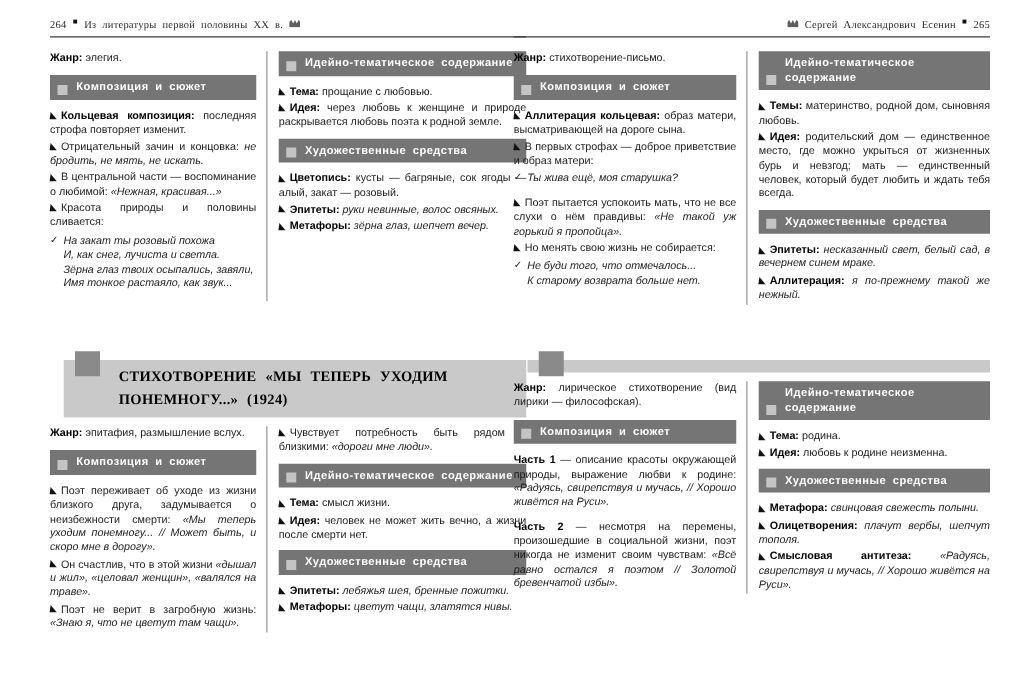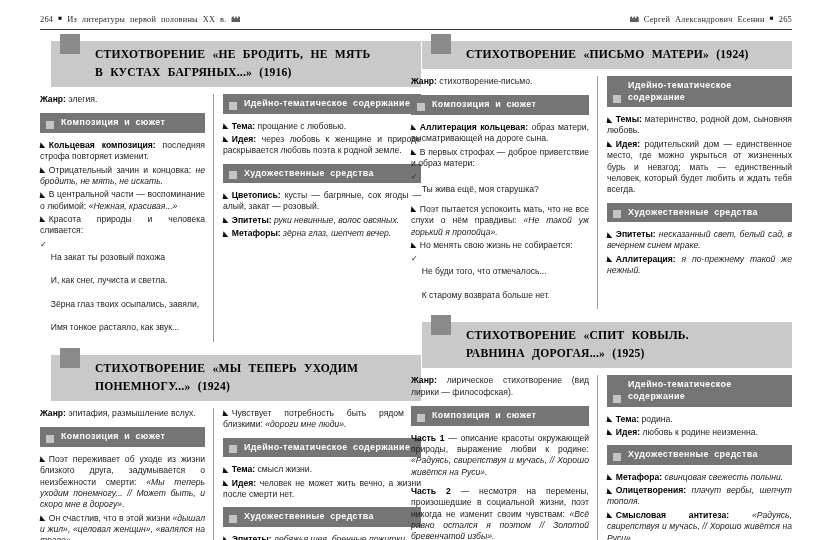--- a/index.html
+++ b/index.html
@@ -46,53 +46,46 @@
     transform:skewX(-8deg);position:relative;top:-0.5px;}
 
   .shead{display:flex;align-items:flex-end;gap:7px;background:var(--subheader_bg,#757575);
     color:var(--subheader_text,#fff);font-weight:bold;font-size:8.9px;
     letter-spacing:0.4px;word-spacing:2.5px;line-height:1.3;padding:4px 6px;margin:7px 0;}
   .ssq{flex:0 0 auto;width:8px;height:8px;margin-top:1.5px;
     background:var(--subheader_square,#c4c4c4);}
 
   .verse{display:flex;gap:4px;margin:3px 0 8px;font-size:8.6px;}
   .check{flex:0 0 auto;font-size:8px;line-height:1.35;}
-  .vline{line-height:1.35;margin-top:12px;}
+  .vline{font-style:italic;line-height:1.35;}
 </style>
 </head>
 <body>
 
 <div class="spread">
   <div class="page page-left">
       <div class="rhead">
         <span class="pnum">264</span>
         <span class="sq-sep">■</span>
         <span class="rtitle">Из литературы первой половины XX в.</span>
         <span class="orn"></span>
       </div>
       <div class="rule"></div>
       <section class="section section-first">
-        <div class="tbar">
-          <span class="tsq"></span>
-          <div class="tlines">
-            <div class="tline">СТИХОТВОРЕНИЕ «НЕ БРОДИТЬ, НЕ МЯТЬ</div>
-            <div class="tline">В КУСТАХ БАГРЯНЫХ...» (1916)</div>
-          </div>
-        </div>
         <div class="cols">
           <div class="col col1">
             <p class="para genre"><span class="seg-b">Жанр:</span><span class="seg-r"> элегия.</span></p>
             <div class="shead">
               <span class="ssq"></span>
               <span class="stext">Композиция и сюжет</span>
             </div>
             <p class="para"><span class="bullet">◣</span><span class="seg-b">Кольцевая композиция:</span><span class="seg-r"> последняя строфа повторяет изменит.</span></p>
             <p class="para"><span class="bullet">◣</span><span class="seg-r">Отрицательный зачин и концовка: </span><span class="seg-i">не бродить, не мять, не искать.</span></p>
             <p class="para"><span class="bullet">◣</span><span class="seg-r">В центральной части — воспоминание о любимой: </span><span class="seg-i">«Нежная, красивая...»</span></p>
-            <p class="para"><span class="bullet">◣</span><span class="seg-r">Красота природы и человека сливается:</span></p>
+            <p class="para"><span class="bullet">◣</span><span class="seg-r">Красота природы и половины сливается:</span></p>
             <div class="verse">
               <span class="check">✓</span>
               <div class="vlines">
                 <div class="vline">На закат ты розовый похожа</div>
                 <div class="vline">И, как снег, лучиста и светла.</div>
                 <div class="vline">Зёрна глаз твоих осыпались, завяли,</div>
                 <div class="vline">Имя тонкое растаяло, как звук...</div>
               </div>
             </div>
           </div>
@@ -152,26 +145,20 @@
     </div>
   <div class="page page-right">
       <div class="rhead">
         <span class="orn"></span>
         <span class="rtitle">Сергей Александрович Есенин</span>
         <span class="sq-sep">■</span>
         <span class="pnum">265</span>
       </div>
       <div class="rule"></div>
       <section class="section section-first">
-        <div class="tbar">
-          <span class="tsq"></span>
-          <div class="tlines">
-            <div class="tline">СТИХОТВОРЕНИЕ «ПИСЬМО МАТЕРИ» (1924)</div>
-          </div>
-        </div>
         <div class="cols">
           <div class="col col1">
             <p class="para genre"><span class="seg-b">Жанр:</span><span class="seg-r"> стихотворение-письмо.</span></p>
             <div class="shead">
               <span class="ssq"></span>
               <span class="stext">Композиция и сюжет</span>
             </div>
             <p class="para"><span class="bullet">◣</span><span class="seg-b">Аллитерация кольцевая:</span><span class="seg-r"> образ матери, высматривающей на дороге сына.</span></p>
             <p class="para"><span class="bullet">◣</span><span class="seg-r">В первых строфах — доброе приветствие и образ матери:</span></p>
             <div class="verse">
@@ -202,24 +189,20 @@
               <span class="stext">Художественные средства</span>
             </div>
             <p class="para"><span class="bullet">◣</span><span class="seg-b">Эпитеты:</span><span class="seg-i"> несказанный свет, белый сад, в вечернем синем мраке.</span></p>
             <p class="para"><span class="bullet">◣</span><span class="seg-b">Аллитерация:</span><span class="seg-i"> я по-прежнему такой же нежный.</span></p>
           </div>
         </div>
       </section>
       <section class="section">
         <div class="tbar">
           <span class="tsq"></span>
-          <div class="tlines">
-            <div class="tline">СТИХОТВОРЕНИЕ «СПИТ КОВЫЛЬ.</div>
-            <div class="tline">РАВНИНА ДОРОГАЯ...» (1925)</div>
-          </div>
         </div>
         <div class="cols">
           <div class="col col1">
             <p class="para genre"><span class="seg-b">Жанр:</span><span class="seg-r"> лирическое стихотворение (вид лирики — философская).</span></p>
             <div class="shead">
               <span class="ssq"></span>
               <span class="stext">Композиция и сюжет</span>
             </div>
             <p class="para"><span class="seg-b">Часть 1</span><span class="seg-r"> — описание красоты окружающей природы, выражение любви к родине: </span><span class="seg-i">«Радуясь, свирепствуя и мучась, // Хорошо живётся на Руси».</span></p>
             <p class="para spaced"><span class="seg-b">Часть 2</span><span class="seg-r"> — несмотря на перемены, произошедшие в социальной жизни, поэт никогда не изменит своим чувствам: </span><span class="seg-i">«Всё равно остался я поэтом // Золотой бревенчатой избы».</span></p>

